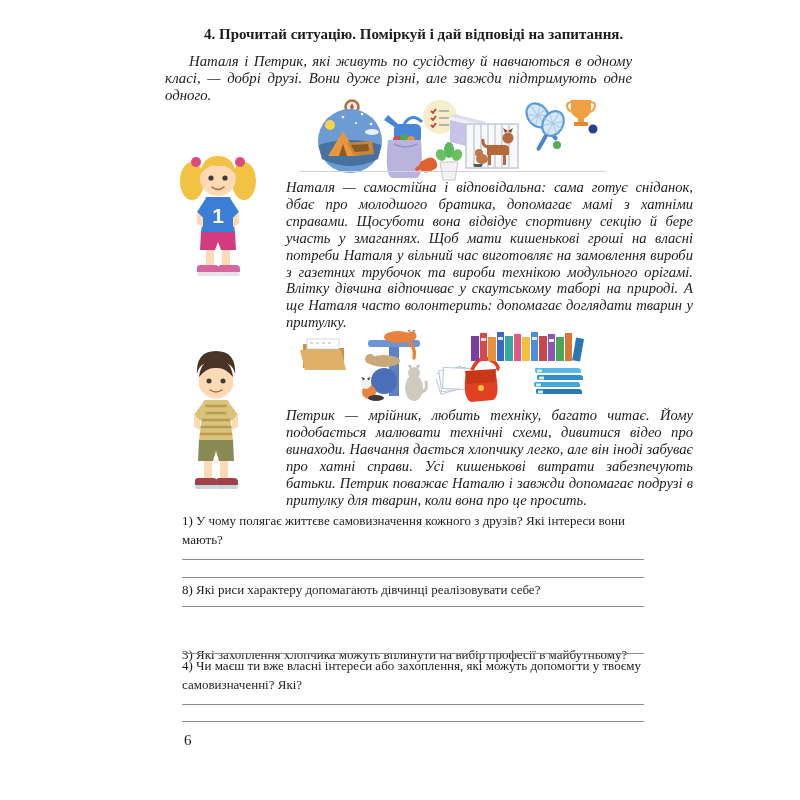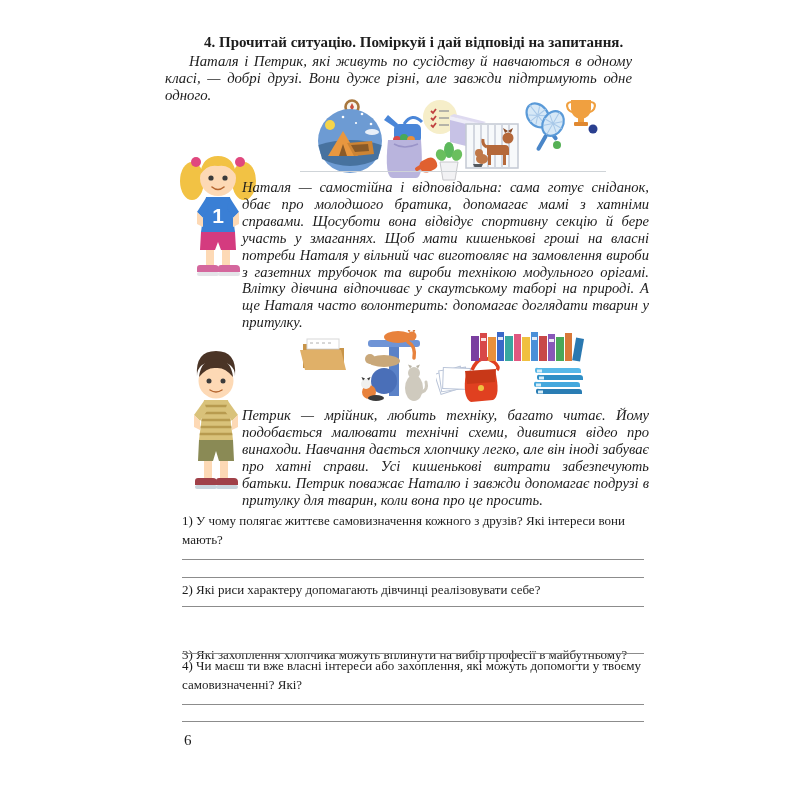--- a/index.html
+++ b/index.html
@@ -1,31 +1,31 @@
 <!DOCTYPE html>
 <html><head>
 <meta charset="utf-8">
 <style>
   * { margin:0; padding:0; box-sizing:border-box; }
   html,body { width:800px; height:800px; background:#ffffff; overflow:hidden; }
   body { font-family:"Liberation Serif","DejaVu Serif",serif; color:#1c1c1c; position:relative; }
   .abs { position:absolute; }
   .heading { font-weight:bold; font-size:15px; padding-left:22px; }
   .intro { font-style:italic; font-size:14.8px; line-height:17px; text-align:justify; text-indent:24px; }
-  .para  { font-style:italic; font-size:14.6px; line-height:16.9px; text-align:justify; }
+  .para  { font-style:italic; font-size:14.6px; line-height:16.9px; text-align:justify;margin-left:44px; }
   .question { font-size:13px; line-height:18.5px;font-family:Liberation Serif, serif; }
   .answer-line { border-top:1px solid #8c8c8c; height:1px; width:462px; }
   .divider { height:1px; background:#cfd4d8; }
   .pagenum { font-size:15px; }
   svg { display:block; }
 </style>
 </head>
 <body>
 
-<div class="abs heading" style="left:182px; top:34px; width:470px;">4. Прочитай ситуацію. Поміркуй і дай відповіді на запитання.</div>
+<div class="abs heading" style="left:182px; top:26px; width:470px;">4. Прочитай ситуацію. Поміркуй і дай відповіді на запитання.</div>
 
 <div class="abs intro" style="left:165px; top:53px; width:467px;">Наталя і Петрик, які живуть по сусідству й навчаються в одному класі, — добрі друзі. Вони дуже різні, але завжди підтримують одне одного.</div>
 
 <div class="abs" style="left:314px; top:99px;">
   <svg width="72" height="74" viewBox="0 0 72 74">
     <circle cx="38" cy="8" r="6.5" fill="#f7f3ea" stroke="#a8763c" stroke-width="2.6"></circle>
     <path d="M38 4 L40 8 L38 12 L36 8 Z" fill="#c85040"></path>
     <circle cx="36" cy="42" r="32" fill="#6d9bd3"></circle>
     <path d="M4.5 46 Q36 36 67.5 46 L64 60 Q36 74 8 60 Z" fill="#47729f"></path>
     <circle cx="16" cy="26" r="5" fill="#f5d44a"></circle>
@@ -274,21 +274,21 @@
     <rect x="38" y="141" width="22" height="4" rx="2" fill="#c8d4dc"></rect>
   </svg>
 </div>
 
 <div class="abs para" style="left:242px; top:407px; width:407px;">Петрик — мрійник, любить техніку, багато читає. Йому подобається малювати технічні схеми, дивитися відео про винаходи. Навчання дається хлопчику легко, але він іноді забуває про хатні справи. Усі кишенькові витрати забезпечують батьки. Петрик поважає Наталю і завжди допомагає подрузі в притулку для тварин, коли вона про це просить.</div>
 
 <div class="abs question" style="left:182px; top:512px; width:468px;">1) У чому полягає життєве самовизначення кожного з друзів? Які інтереси вони мають?</div>
 <div class="abs answer-line" style="left:182px; top:559px;"></div>
 <div class="abs answer-line" style="left:182px; top:577px;"></div>
 
-<div class="abs question" style="left:182px; top:581px; width:468px;">2) Які риси характеру допомагають дівчинці реалізовувати себе?</div>
+<div class="abs question" style="left:182px; top:581px; width:468px;">8) Які риси характеру допомагають дівчинці реалізовувати себе?</div>
 <div class="abs answer-line" style="left:182px; top:606px;"></div>
 
 <div class="abs question" style="left:182px; top:610px; width:468px;margin-top:36px;">3) Які захоплення хлопчика можуть вплинути на вибір професії в майбутньому?</div>
 <div class="abs answer-line" style="left:182px; top:653px;"></div>
 
 <div class="abs question" style="left:182px; top:657px; width:468px;">4) Чи маєш ти вже власні інтереси або захоплення, які можуть допомогти у твоєму самовизначенні? Які?</div>
 <div class="abs answer-line" style="left:182px; top:704px;"></div>
 <div class="abs answer-line" style="left:182px; top:721px;"></div>
 
 <div class="abs pagenum" style="left:184px; top:732px;">6</div>

